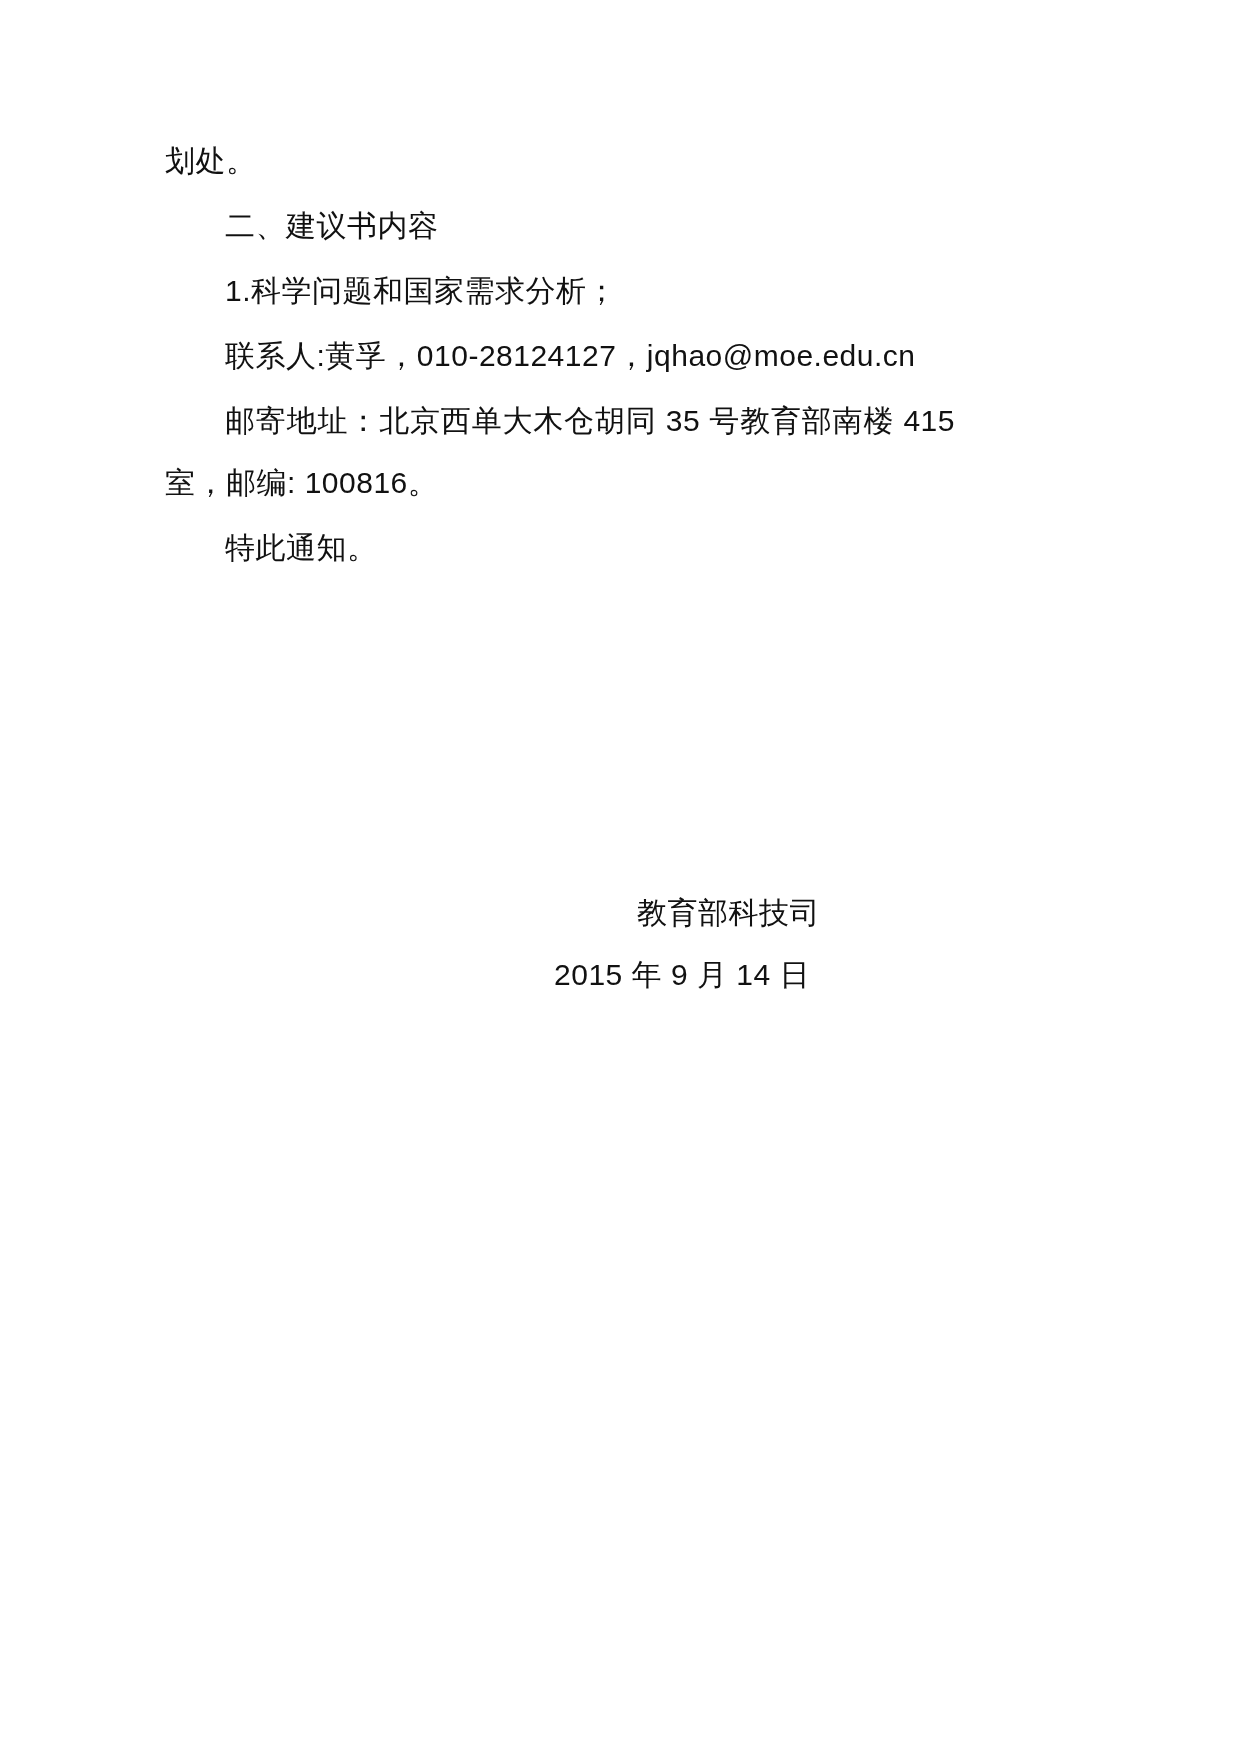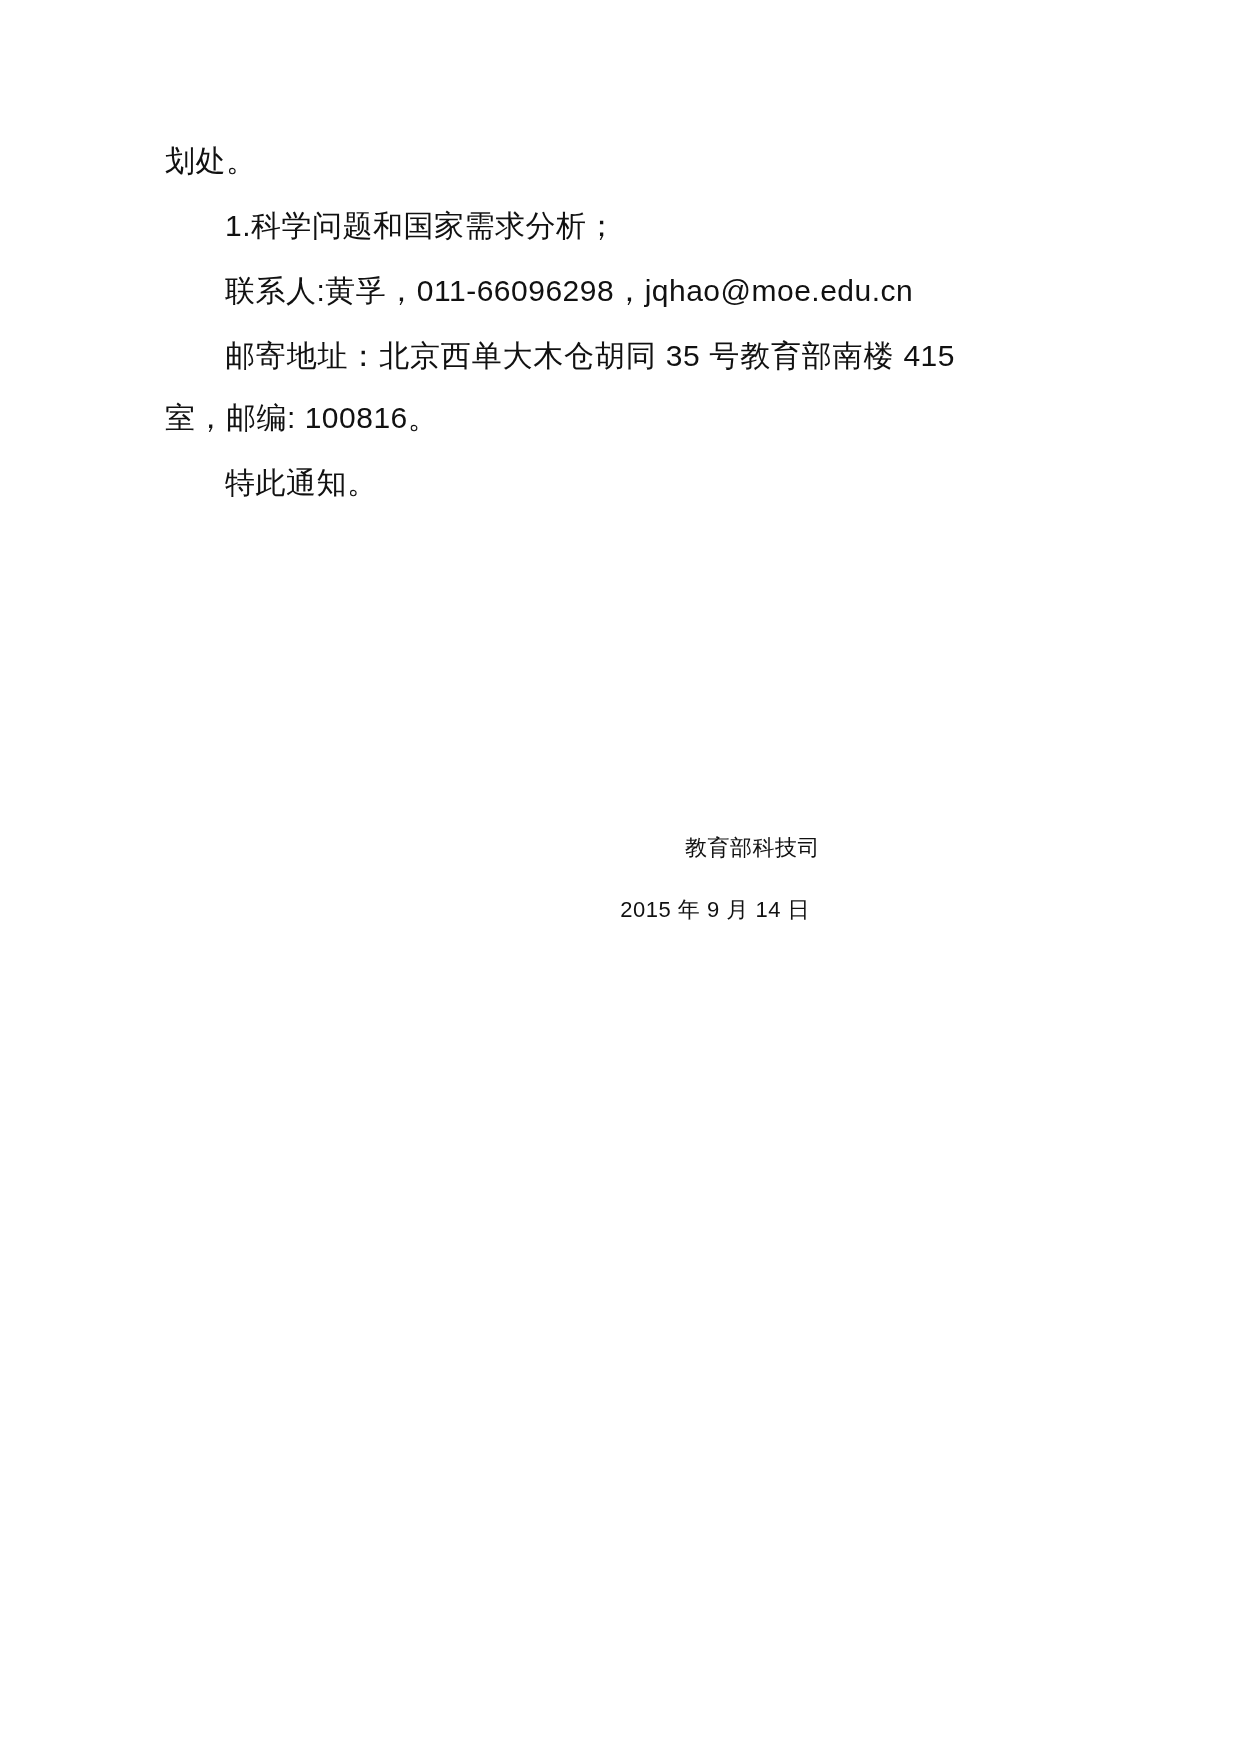--- a/index.html
+++ b/index.html
@@ -39,46 +39,47 @@
   .hang {
     text-indent: 0;
   }
   .spacer-block {
     height: 300px;
   }
   .signature {
     margin-top: 0;
     text-align: right;
     padding-right: 135px;
-    font-size: 22px;
+    font-size: 30px;
     line-height: 62px;
   }
   .sig-line {
     margin: 0;
   }
   .sig-date {
     margin: 0;
     padding-right: 10px;
   }
 </style>
 </head>
 <body>
 
 <div class="page">
   <div class="doc-body">
 
     <p class="para hang">划处。</p>
 
+    <p class="para indent">二、建议书内容</p>
 
 
     <p class="para indent">1.科学问题和国家需求分析；</p>
 
 
 
-    <p class="para indent">联系人:黄孚，011-66096298，jqhao@moe.edu.cn</p>
+    <p class="para indent">联系人:黄孚，010-28124127，jqhao@moe.edu.cn</p>
 
     <p class="para indent">邮寄地址：北京西单大木仓胡同 35 号教育部南楼 415 室，邮编: 100816。</p>
 
     <p class="para indent">特此通知。</p>
 
     <div class="spacer-block"></div>
 
     <div class="signature">
       <p class="sig-line">教育部科技司</p>
       <p class="sig-date">2015 年 9 月 14 日</p>

